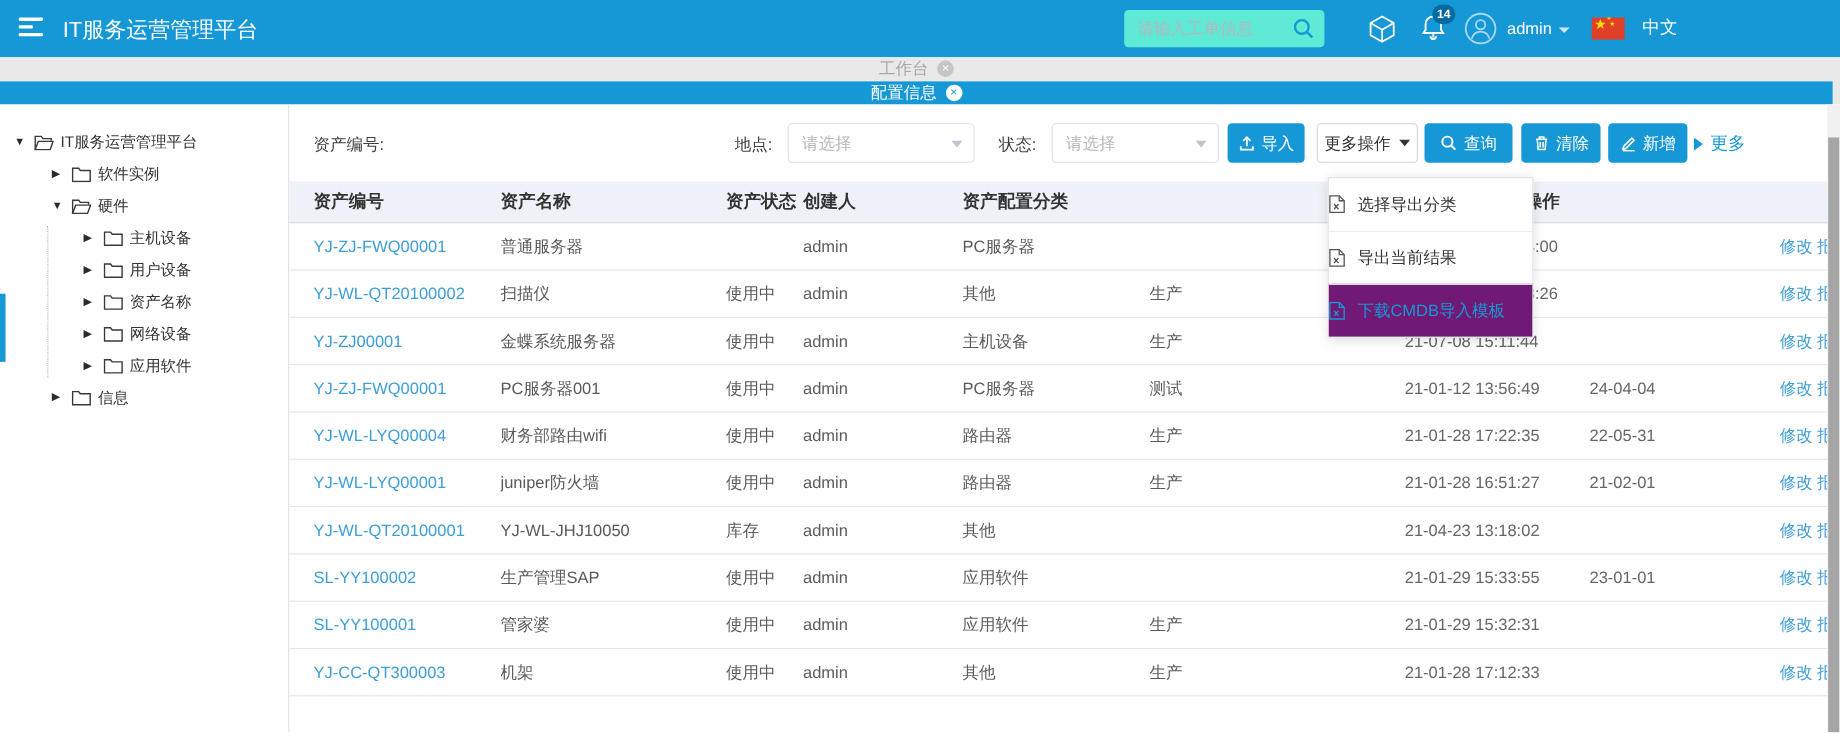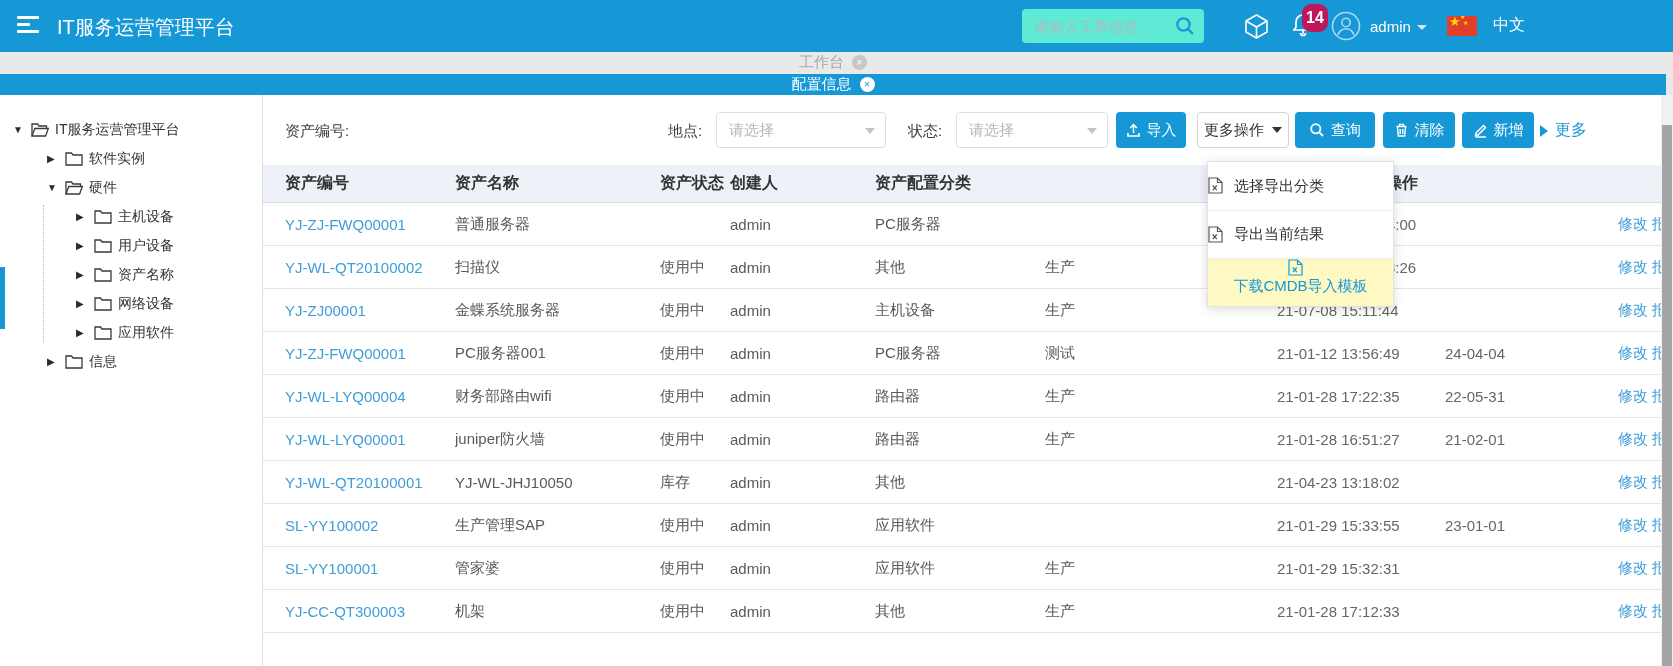--- a/index.html
+++ b/index.html
@@ -13,21 +13,21 @@
   .hamburger span:nth-child(1){ width:22px; }
   .hamburger span:nth-child(2){ width:13px; }
   .hamburger span:nth-child(3){ width:22px; }
   .app-title { position:absolute; left:57px; top:14px; color:#fff; font-size:20px; white-space:nowrap; }
   .searchbox { position:absolute; left:1022px; top:9px; width:182px; height:34px; background:#5eead4; border-radius:4px; }
   .searchbox input { position:absolute; left:0; top:0; width:100%; height:100%; border:none; outline:none; background:transparent; padding:0 38px 0 12px; font-size:15px; color:#333; font-family:inherit; }
   .searchbox input::placeholder { color:#b4b8be; }
   .searchbox .mag { position:absolute; right:8px; top:6px; }
   .cube-icon { position:absolute; left:1243px; top:13px; cursor:pointer; }
   .bell-wrap { position:absolute; left:1291px; top:12px; width:30px; height:30px; cursor:pointer; }
-  .badge { position:absolute; left:11px; top:-8px; min-width:21px; height:28px; border-radius:9px; background:#be185d; color:#fff; font-size:16px; font-weight:bold; display:flex; align-items:center; justify-content:center; padding:0 4px; }
+  .badge { position:absolute; left:11px; top:-8px; min-width:21px; height:18px; border-radius:9px; background:#0369a1; color:#fff; font-size:11px; font-weight:bold; display:flex; align-items:center; justify-content:center; padding:0 4px; }
   .userwrap { position:absolute; left:1331px; top:10px; height:32px; display:flex; align-items:center; cursor:pointer; }
   .avatar { width:30px; height:30px; }
   .username { color:#fff; font-size:15px; margin-left:9px; }
   .caret-down-w { width:0; height:0; border-left:5px solid transparent; border-right:5px solid transparent; border-top:5px solid #cfe6f5; margin-left:6px; margin-top:2px; }
   .flag { position:absolute; left:1447px; top:16px; width:30px; height:20px; background:#e0402a; overflow:hidden; cursor:pointer; }
   .flag .star-big { position:absolute; left:2px; top:-2px; color:#ffde00; font-size:13px; }
   .flag .star-s1 { position:absolute; left:13px; top:-3px; color:#ffde00; font-size:6px; }
   .flag .star-s2 { position:absolute; left:16px; top:3px; color:#ffde00; font-size:6px; }
   .lang { position:absolute; left:1493px; top:15px; color:#fff; font-size:16px; cursor:pointer; }
 
@@ -78,21 +78,21 @@
   .c8 { width:155px; color:#666; }
   .c9 { width:73px; padding-left:18px; }
   .cell a, .hlink { color:#3f9ed8; text-decoration:none; cursor:pointer; }
   .ops .op2 { margin-left:4px; }
 
   
   .dropdown { position:absolute; left:1207px; top:161px; width:187px; background:#fff; border:1px solid #e2e2e2; box-shadow:0 2px 10px rgba(0,0,0,0.15); z-index:40; }
   .menu-item { height:48px; display:flex; align-items:center; padding-left:0; font-size:15px; color:#333; cursor:pointer; }
   .menu-item + .menu-item { border-top:1px solid #ececec; }
   .menu-item .file-icon { width:16px; height:18px; margin-right:10px; color:#555; display:inline-flex; }
-  .menu-item.hl { background:#fef9c3; color:#1798d6;flex-direction:column; }
+  .menu-item.hl { background:#701a75; color:#1798d6; }
   .menu-item.hl .file-icon { color:#1798d6; }
 
   
   .scrollbar { position:absolute; left:1661px; top:95px; width:12px; height:571px; background:#f1f1f1; z-index:60; }
   .scroll-thumb { position:absolute; left:1px; top:30px; width:10px; height:541px; background:#a5a5a5; }
 </style>
 </head>
 <body>
 
 <div class="app">

